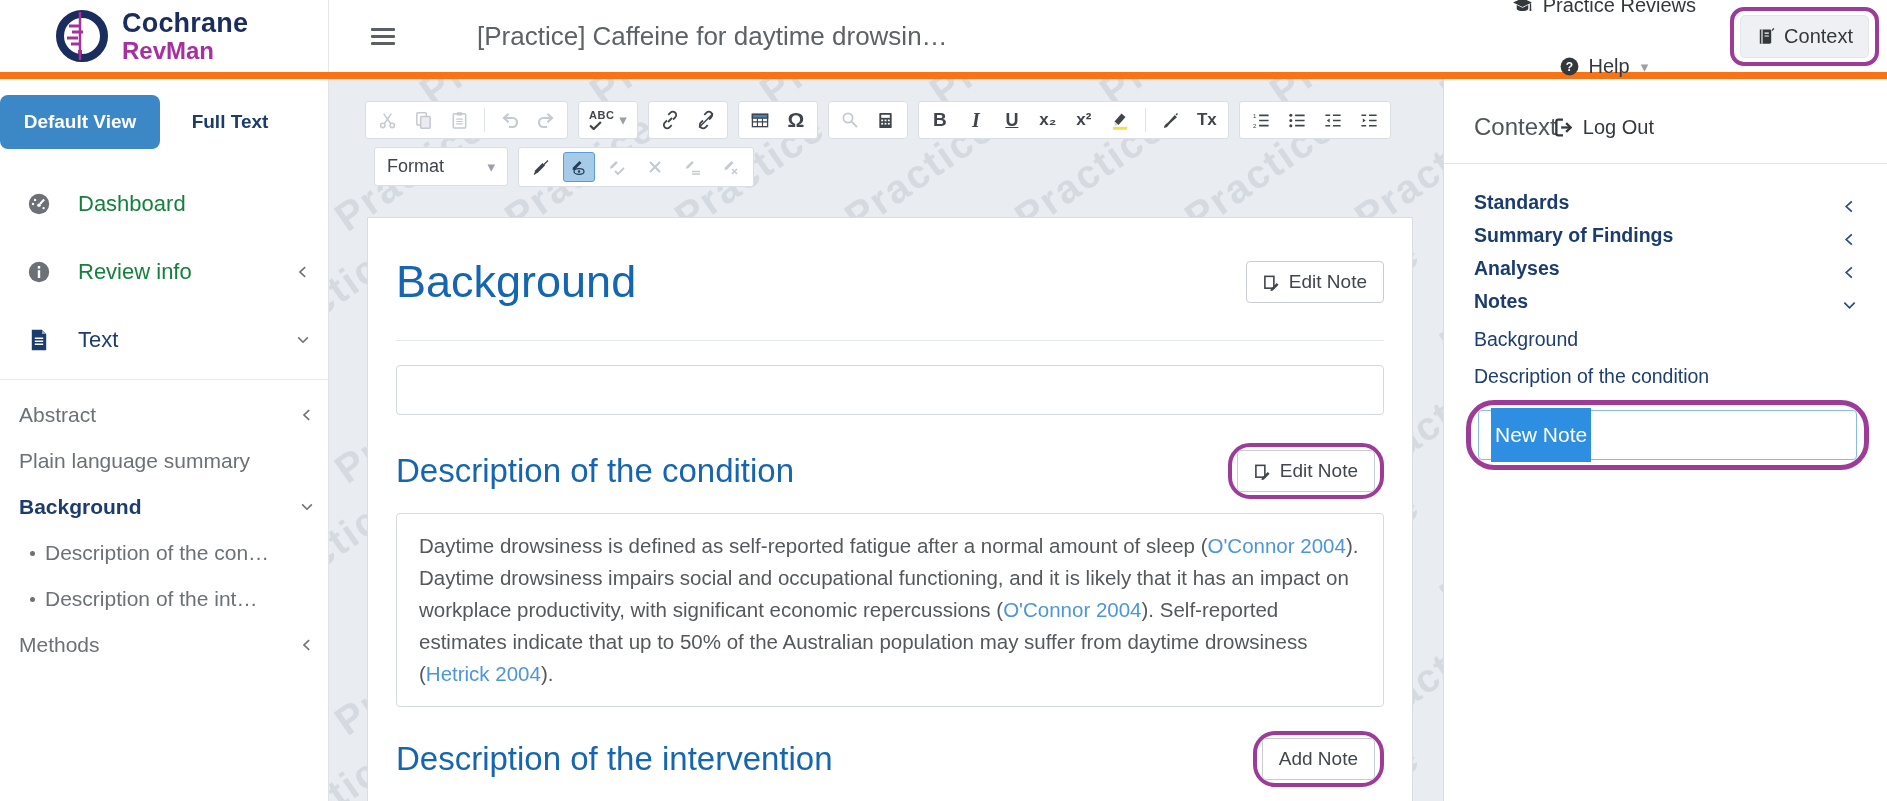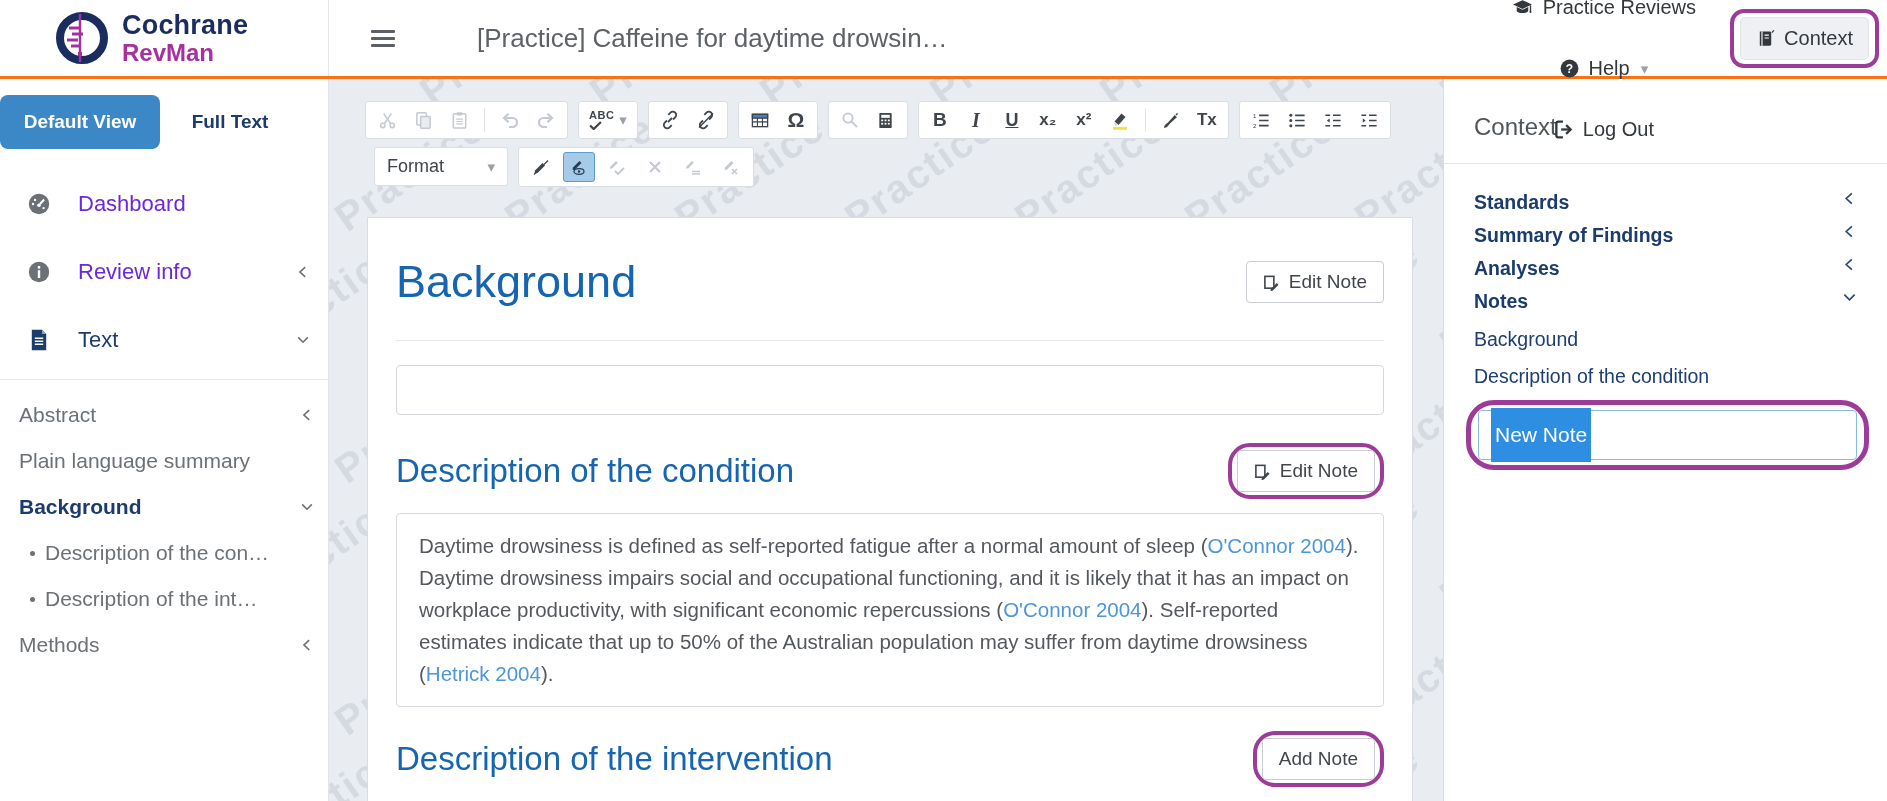--- a/index.html
+++ b/index.html
@@ -1,20 +1,20 @@
 <!DOCTYPE html>
 <html><head>
 <meta charset="utf-8">
 <style>
   * { margin:0; padding:0; box-sizing:border-box; }
   html,body { width:1887px; height:801px; overflow:hidden; font-family:"Liberation Sans", sans-serif; background:#fff; }
   svg { display:block; }
 
   
-  .topbar { height:79px; display:flex; align-items:center; border-bottom:3px solid #f97316; background:#fff; position:relative; z-index:5; }
+  .topbar { height:79px; display:flex; align-items:center; border-bottom:7px solid #f97316; background:#fff; position:relative; z-index:5; }
   .logo-block { width:329px; height:100%; display:flex; align-items:center; padding-left:56px; gap:14px; border-right:1px solid #e4e7ea; }
   .logo-mark { width:52px; height:52px; flex:0 0 auto; }
   .brand-text { line-height:1.05; }
   .brand-top { font-size:27px; font-weight:bold; color:#1b2c5e; letter-spacing:.2px; }
   .brand-bottom { font-size:24px; font-weight:bold; color:#a7309f; }
   .hamburger { margin-left:32px; width:44px; height:44px; display:flex; align-items:center; justify-content:center; color:#4b5157; cursor:pointer; }
   .hamburger .bars { width:24px; }
   .hamburger .bars div { height:3px; background:#5a6066; margin:4px 0; border-radius:1px; }
   .review-title { margin-left:72px; font-size:26px; color:#5d6267; white-space:nowrap; }
   .top-nav { margin-left:auto; display:flex; align-items:center; gap:38px; font-size:20px; color:#33383d;flex-direction:column; }
@@ -27,21 +27,21 @@
   .layout { display:flex; height:722px; }
 
   
   .sidebar { width:329px; background:#fff; border-right:1px solid #dfe3e7; padding-top:16px; flex:0 0 auto; }
   .tabs { display:flex; align-items:stretch; }
   .tab { font-size:19px; font-weight:bold; padding:16px 10px; text-align:center; cursor:pointer; }
   .tab.active { background:#3c87c6; color:#fff; border-radius:8px; width:160px; }
   .tab.inactive { color:#1c3c6e; width:140px; }
   .side-nav { margin-top:26px; }
   .nav-row { height:58px; display:flex; align-items:center; padding:0 18px 0 26px; gap:26px; margin-bottom:10px; cursor:pointer; }
-  .nav-row .lbl { font-size:22px; color:#6d28d9; flex:1; }
+  .nav-row .lbl { font-size:22px; color:#15803d; flex:1; }
   .nav-row.active .lbl { color:#1c3c6e; }
   .nav-icn { width:26px; color:#6b7176; }
   .chev { color:#6b7176; }
   .side-divider { border-top:1px solid #e7eaed; margin:4px 0 12px 0; }
   .sec-row { height:46px; display:flex; align-items:center; padding:0 14px 0 19px; font-size:21px; color:#6b7176; cursor:pointer; }
   .sec-row .lbl { flex:1; }
   .sec-row.active { color:#1c3c6e; font-weight:bold; }
   .sub-row { height:46px; display:flex; align-items:center; padding-left:30px; gap:10px; font-size:21px; color:#6b7176; cursor:pointer; }
   .dot { width:5px; height:5px; border-radius:50%; background:#6b7176; flex:0 0 auto; }
 
@@ -77,21 +77,21 @@
   .h2-row { display:flex; align-items:center; justify-content:space-between; margin:4px 0 14px 0; }
   h2.doc-h2 { font-size:33px; font-weight:400; color:#1565b0; }
   .annot { border:4px solid #9c3c98; border-radius:22px; padding:3px 5px; display:inline-block; }
   .para-box { border:1px solid #d6dbe0; border-radius:4px; background:#fff; padding:16px 22px; font-size:20.5px; line-height:1.56; color:#54585d; margin-bottom:24px; }
   .ref-link { color:#4c96d9; cursor:pointer; }
 
   
   .ctx-panel { width:444px; flex:0 0 auto; background:#fff; border-left:1px solid #d9dde2; padding:0 30px; }
   .ctx-title { margin-top:34px; font-size:24px; color:#50555a; font-weight:400; }
   .ctx-hr { border-top:1px solid #e3e6e9; margin:22px -30px 22px -30px; }
-  .ctx-row { display:flex; align-items:flex-start; justify-content:space-between; padding:5px 0; font-size:19.5px; font-weight:bold; color:#1c3c6e; cursor:pointer; }
+  .ctx-row { display:flex; align-items:flex-end; justify-content:space-between; padding:5px 0; font-size:19.5px; font-weight:bold; color:#1c3c6e; cursor:pointer; }
   .ctx-chev { color:#2b4a78; }
   .ctx-sub { font-size:19.5px; color:#1c3e70; padding:10px 0 4px 0; }
   .note-annot { border:5px solid #9c3c98; border-radius:28px; padding:5px 7px; margin:8px -12px 0 -8px; }
   .note-input { border:1px solid #88bbe4; border-radius:4px; height:50px; display:flex; align-items:center; padding:0 12px; background:#fff; cursor:text; }
   .note-selection { background:#2e8fe2; color:#fff; font-size:21px; padding:15px 4px; }
 </style>
 </head>
 <body>
 
 <div class="topbar">

